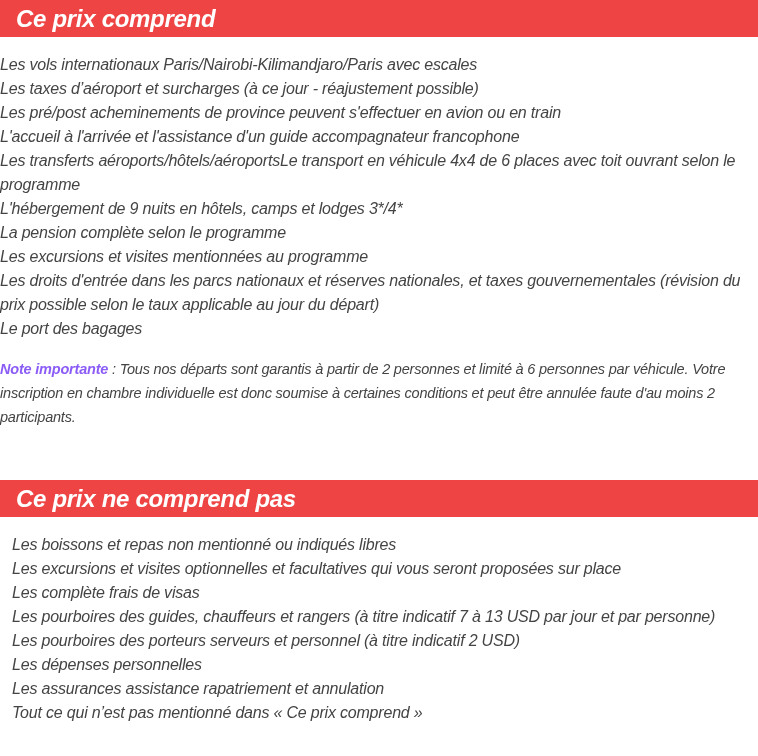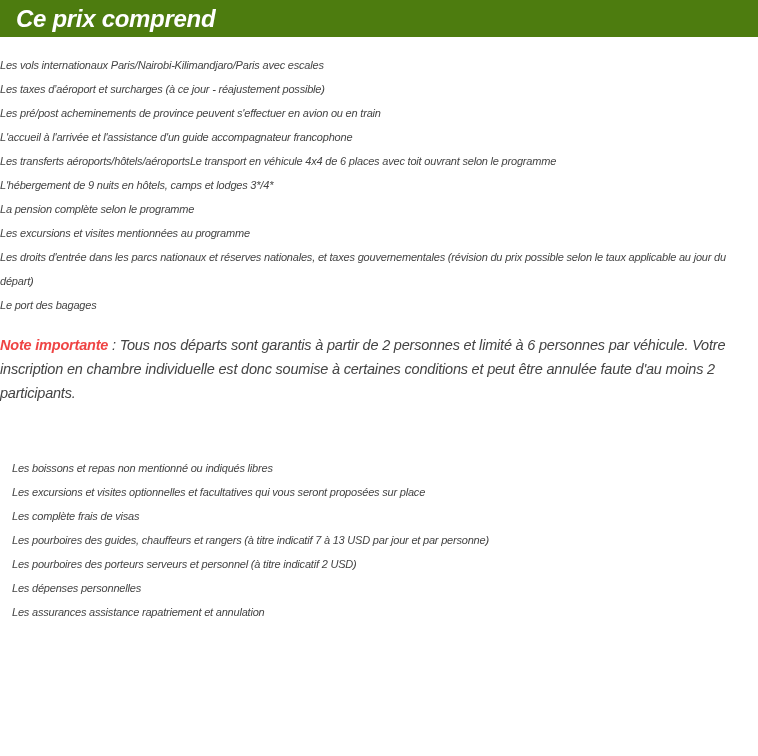--- a/index.html
+++ b/index.html
@@ -8,21 +8,21 @@
       background: #ffffff;
     }
     body {
       width: 758px;
       height: 756px;
       overflow: hidden;
       font-family: "Liberation Sans", "DejaVu Sans", sans-serif;
       color: #444444;
     }
     .section-header {
-      background: #4d7c0f;
+      background: #ef4444;
       height: 37px;
       display: flex;
       align-items: center;
       padding-left: 16px;
       box-sizing: border-box;
     }
     .section-header h2 {
       margin: 0;
       color: #ffffff;
       font-style: italic;
@@ -31,39 +31,39 @@
       letter-spacing: -0.3px;
       line-height: 37px;
     }
     .list {
       margin: 0;
       padding: 0;
       list-style: none;
     }
     .list li {
       font-style: italic;
-      font-size: 11px;
+      font-size: 16px;
       line-height: 24px;
       letter-spacing: -0.2px;
       color: #444444;
     }
     .section-1 .list { margin-top: 16px; }
     .section-2 { margin-top: 51px; }
     .section-2 .list { margin-top: 16px; padding-left: 12px; }
     .note {
       margin: 16px 0 0 0;
       font-style: italic;
       font-size: 14.5px;
       line-height: 24px;
       letter-spacing: -0.2px;
       color: #444444;
     }
     .note strong {
       font-weight: 700;
-      color: #ef4444;
+      color: #8b5cf6;
     }
   </style>
 </head>
 <body>
 
 <section class="section-1">
   <div class="section-header">
     <h2>Ce prix comprend</h2>
   </div>
   <ul class="list">
@@ -75,22 +75,26 @@
     <li>L'hébergement de 9 nuits en hôtels, camps et lodges 3*/4*</li>
     <li>La pension complète selon le programme</li>
     <li>Les excursions et visites mentionnées au programme</li>
     <li>Les droits d'entrée dans les parcs nationaux et réserves nationales, et taxes gouvernementales (révision du prix possible selon le taux applicable au jour du départ)</li>
     <li>Le port des bagages</li>
   </ul>
   <p class="note"><strong>Note importante</strong><span> : Tous nos départs sont garantis à partir de 2 personnes et limité à 6 personnes par véhicule. Votre inscription en chambre individuelle est donc soumise à certaines conditions et peut être annulée faute d'au moins 2 participants.</span></p>
 </section>
 
 <section class="section-2">
+  <div class="section-header">
+    <h2>Ce prix ne comprend pas</h2>
+  </div>
   <ul class="list">
     <li>Les boissons et repas non mentionné ou indiqués libres</li>
     <li>Les excursions et visites optionnelles et facultatives qui vous seront proposées sur place</li>
     <li>Les complète frais de visas</li>
     <li>Les pourboires des guides, chauffeurs et rangers (à titre indicatif 7 à 13 USD par jour et par personne)</li>
     <li>Les pourboires des porteurs serveurs et personnel (à titre indicatif 2 USD)</li>
     <li>Les dépenses personnelles</li>
     <li>Les assurances assistance rapatriement et annulation</li>
+    <li>Tout ce qui n’est pas mentionné dans « Ce prix comprend »</li>
   </ul>
 </section>
 
 </body></html>

